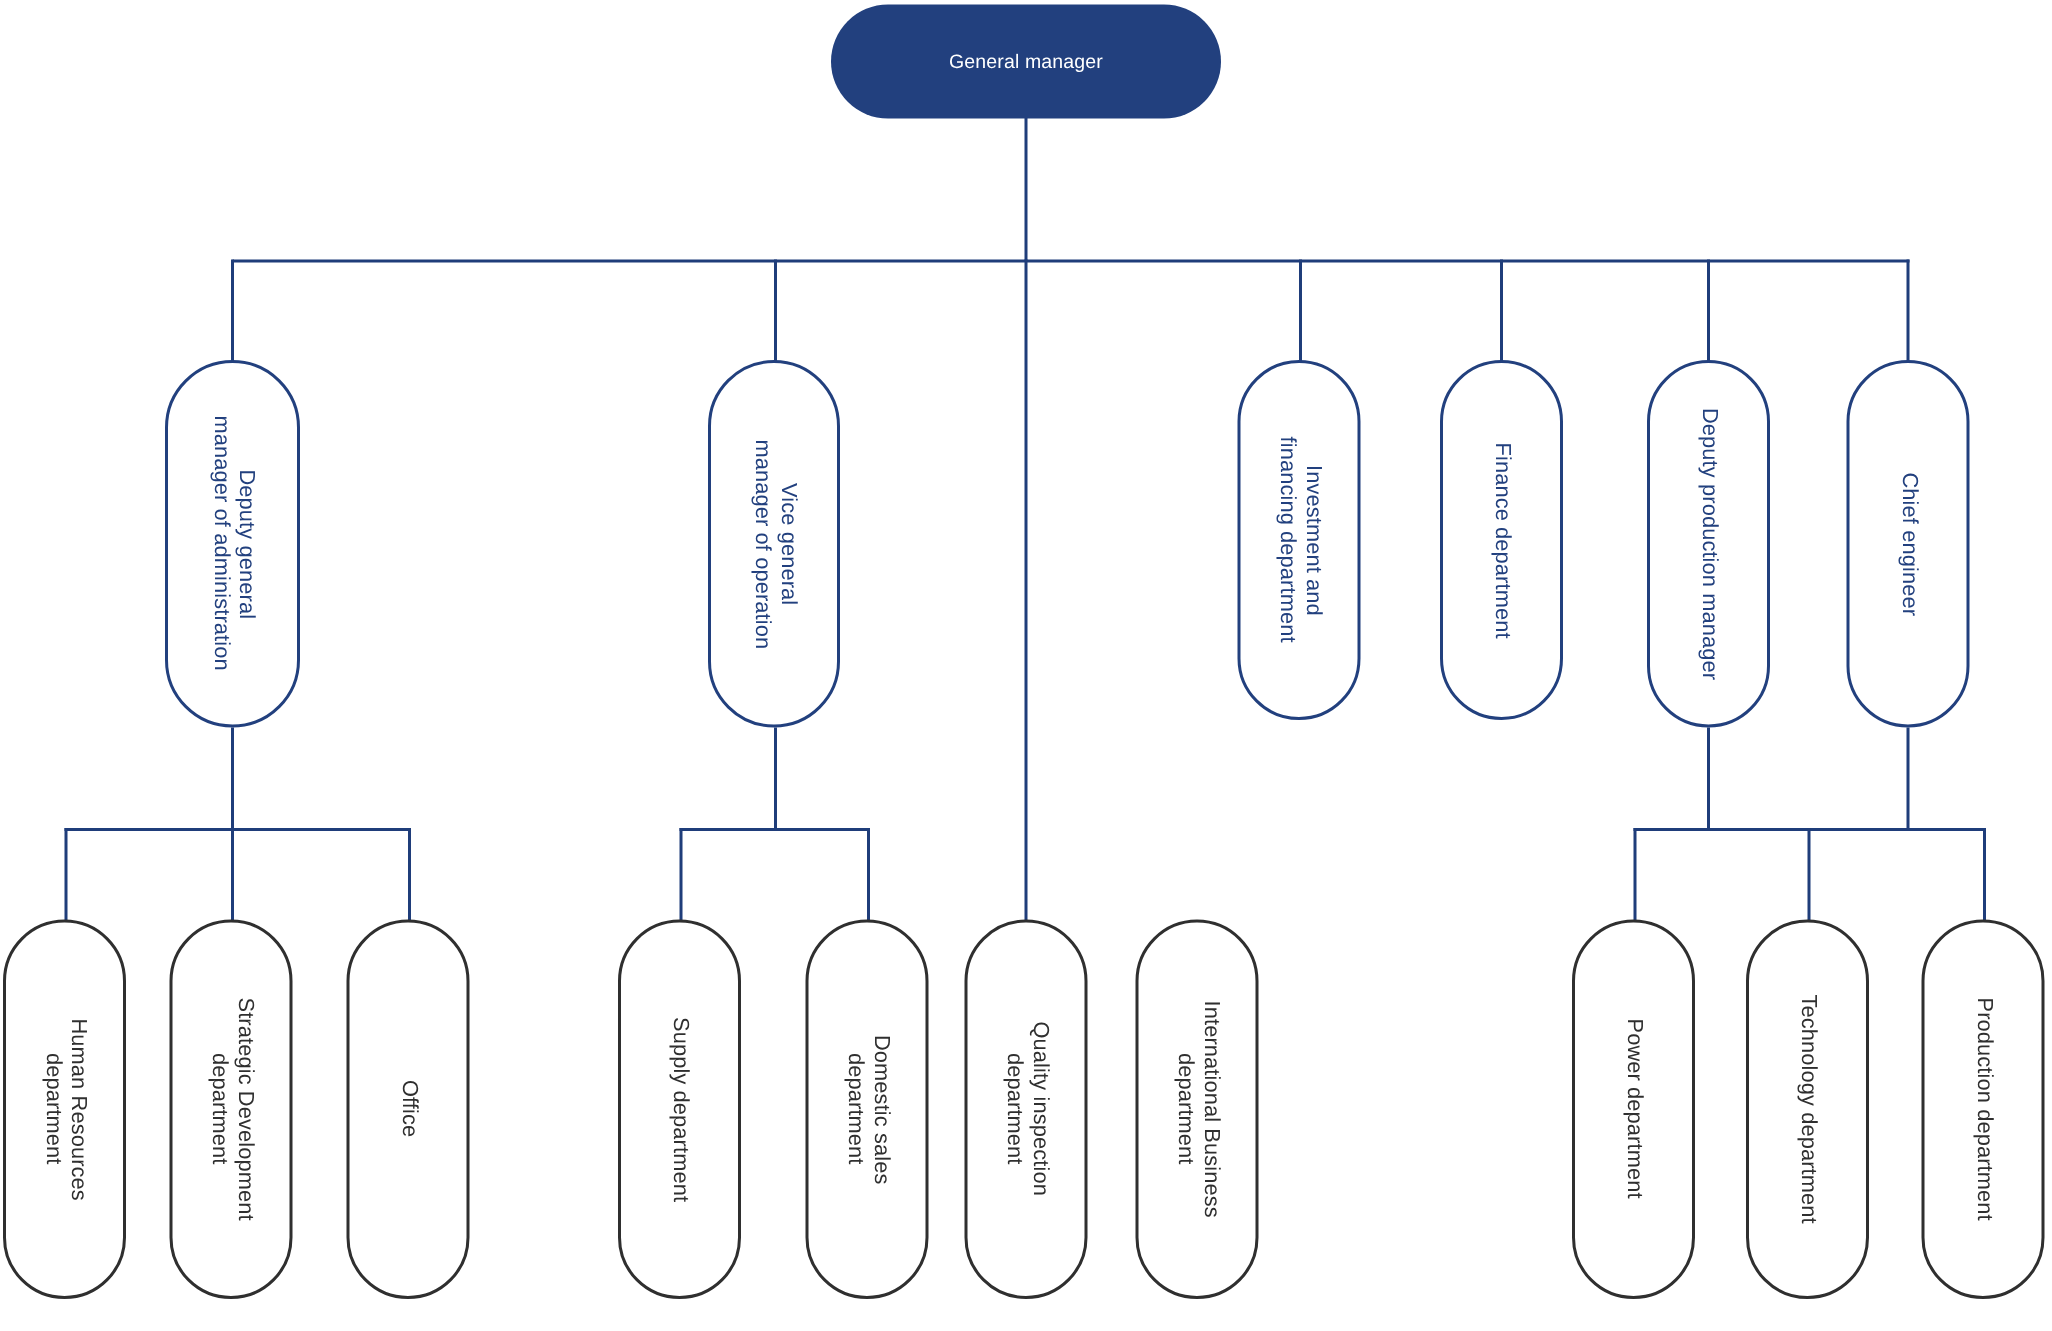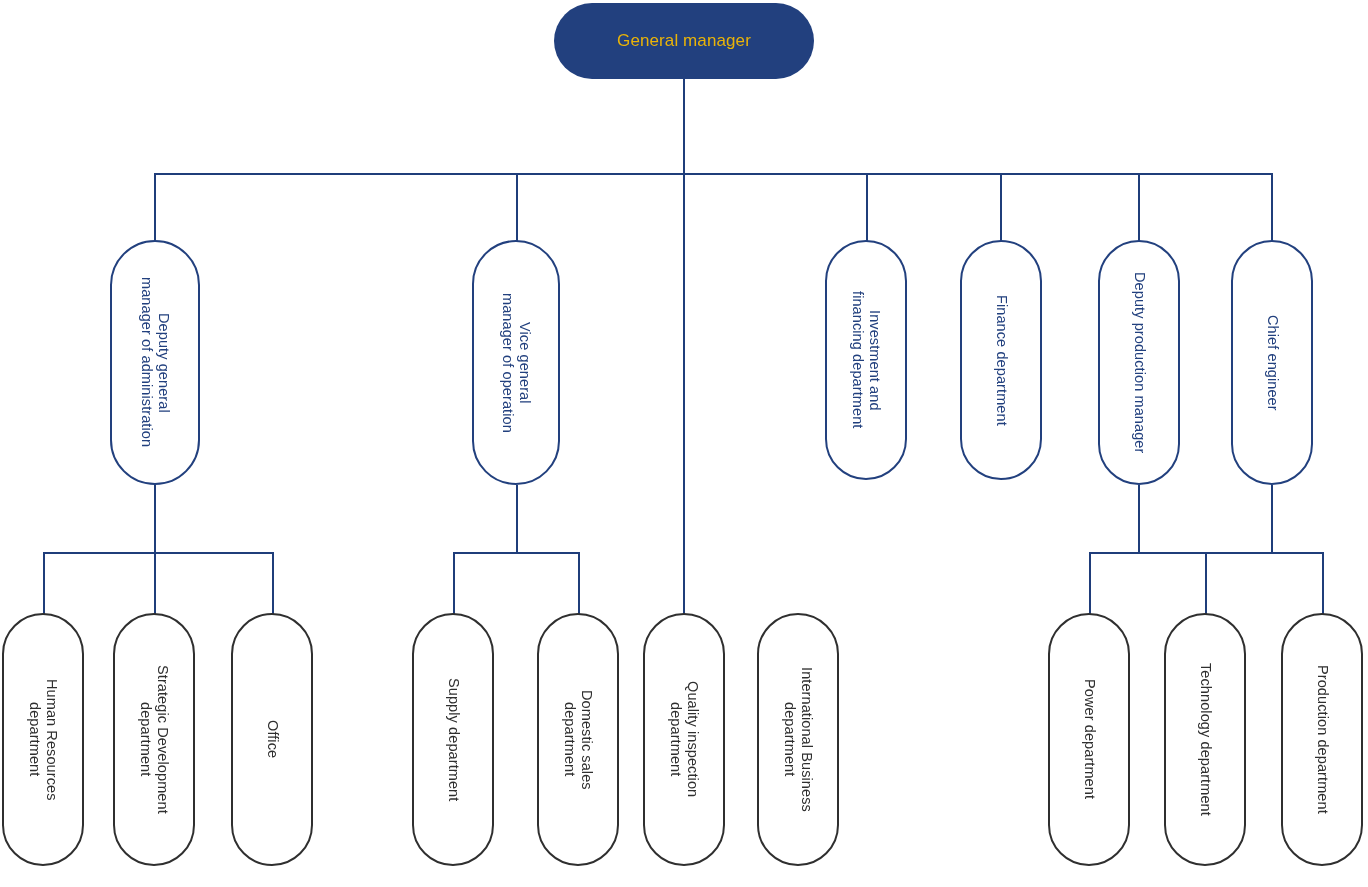--- a/index.html
+++ b/index.html
@@ -42,22 +42,22 @@
     text-orientation: mixed;
     white-space: pre-line;
     line-height: 1.18;
     letter-spacing: 0.1px;
   }
 
   
   .node.root {
     background: #22407e;
     border: none;
-    color: #eab308;
-    font-size: 17px;
+    color: #ffffff;
+    font-size: 13px;
     text-align: right;
   }
   .node.root .label {
     writing-mode: horizontal-tb;
     text-orientation: unset;
   }
 
   
   .node.lvl2 {
     border: 2px solid #22407e;

